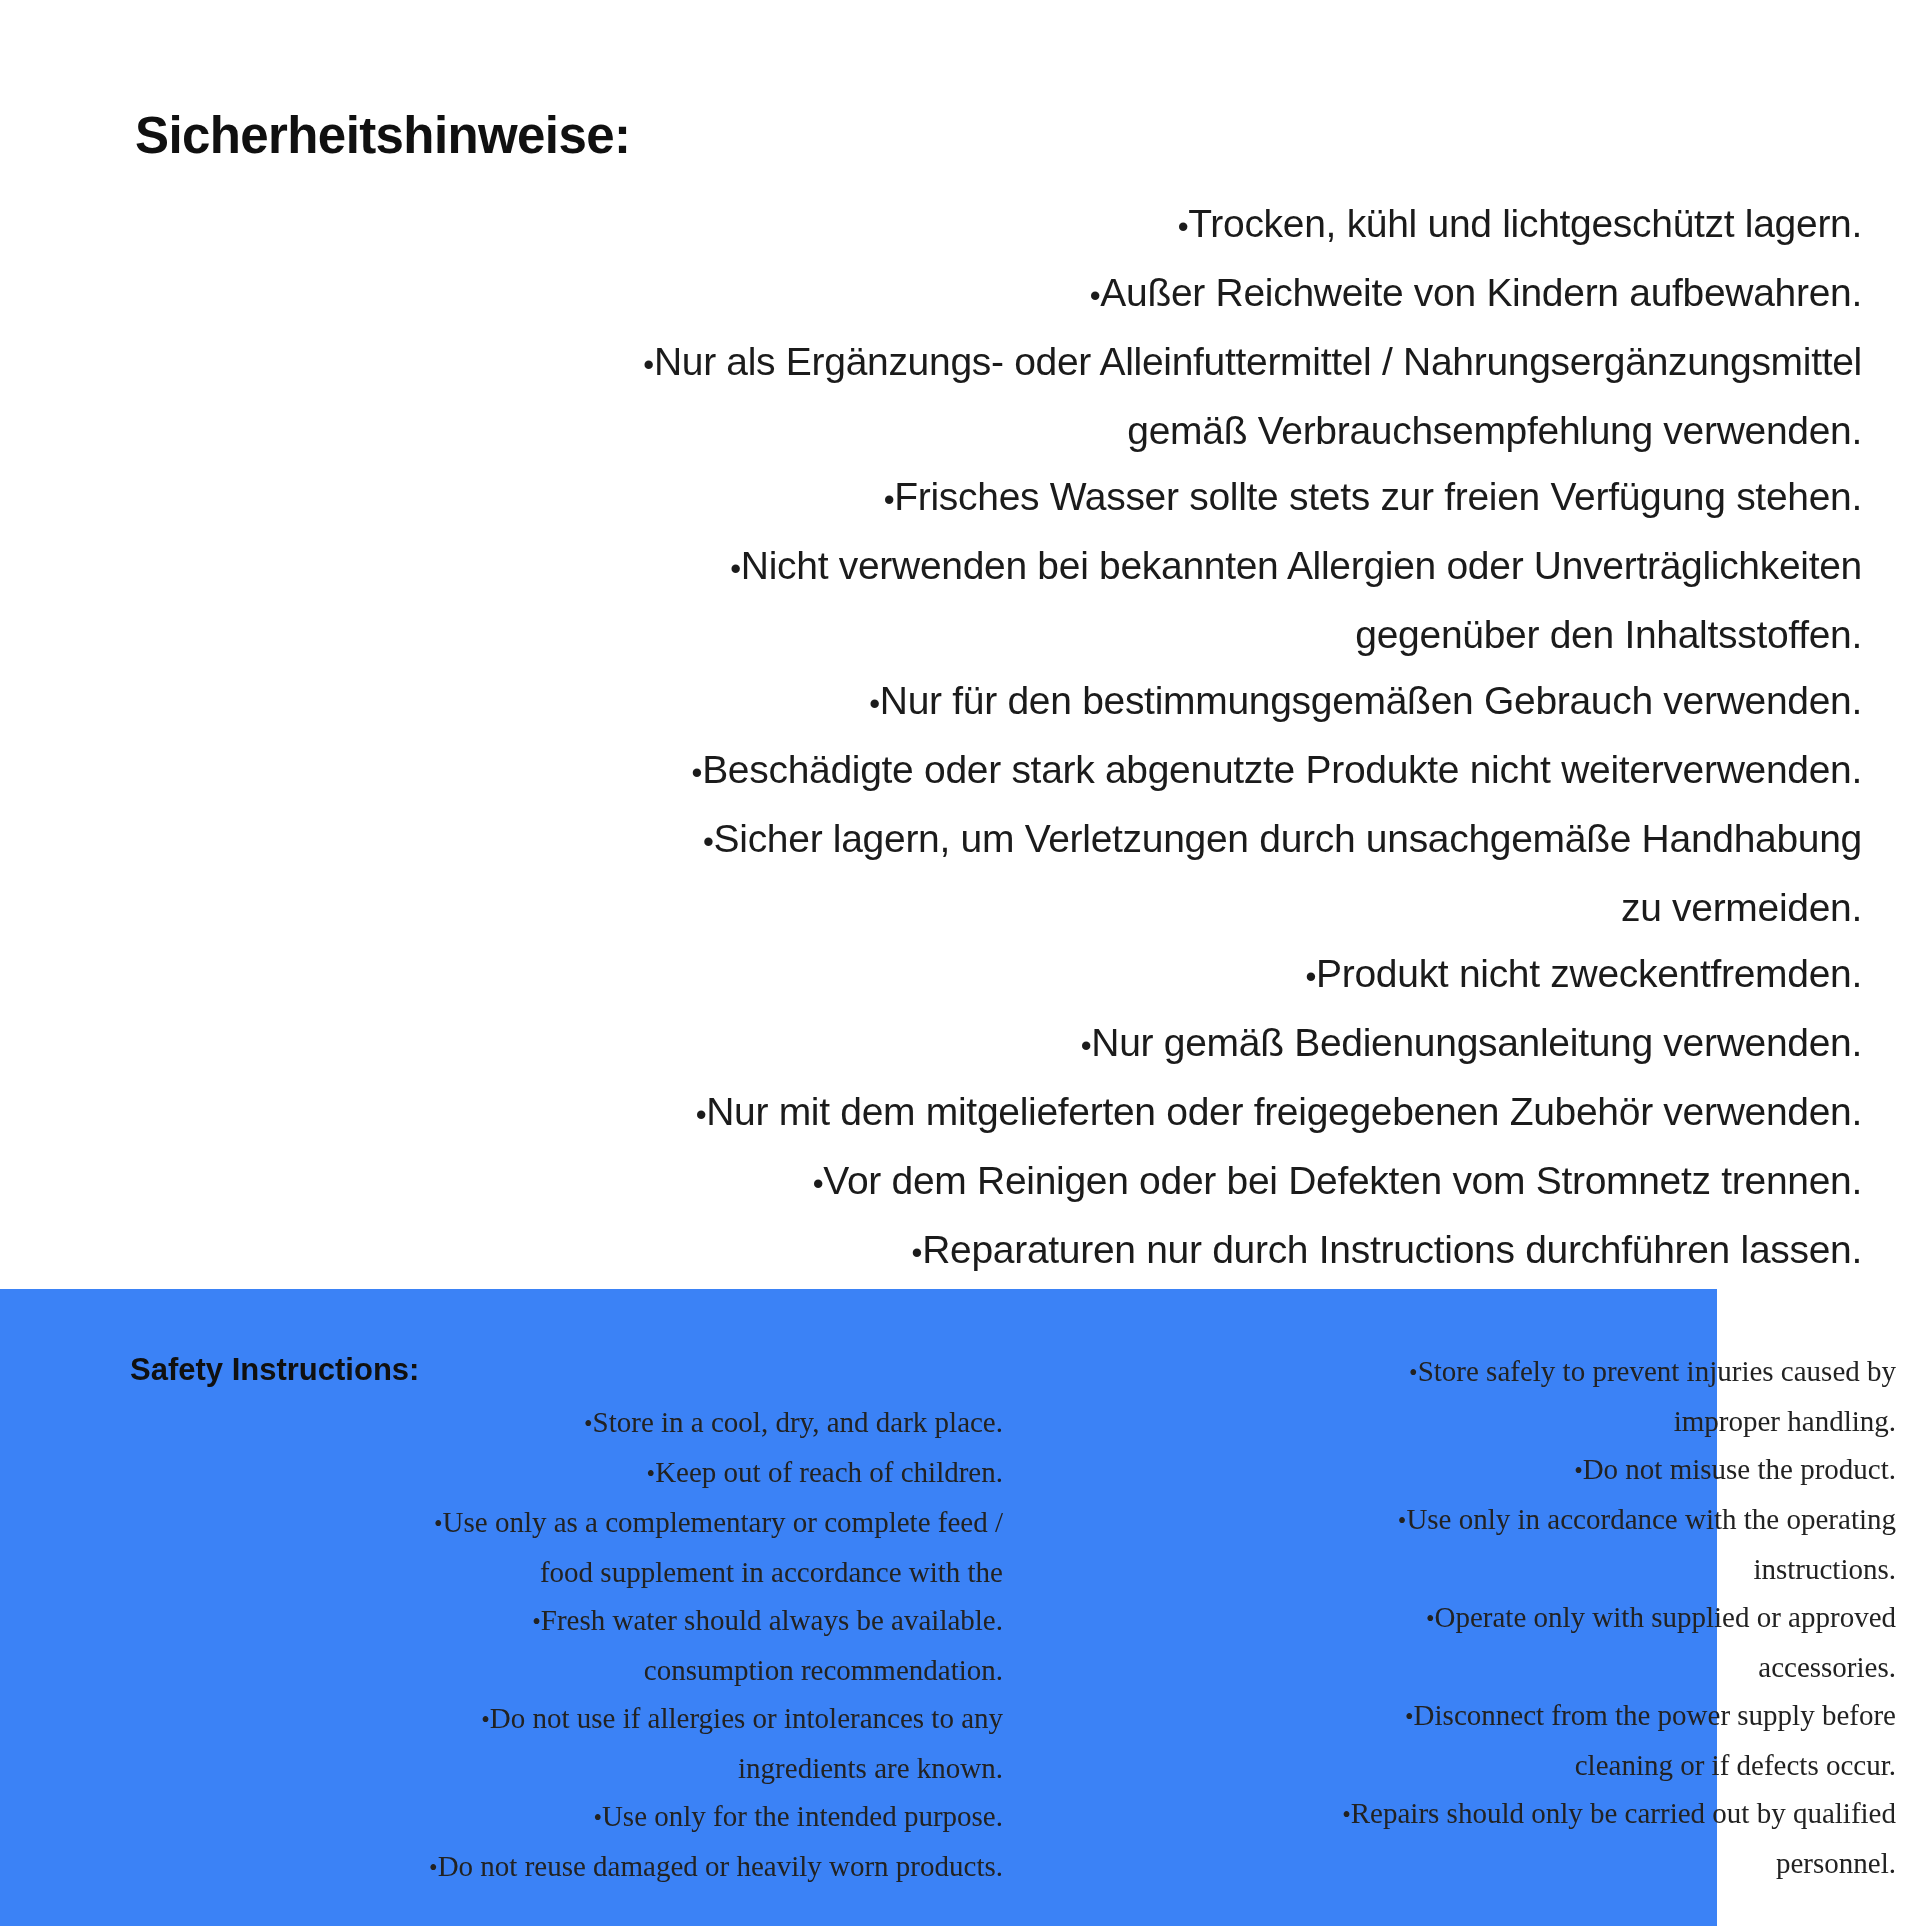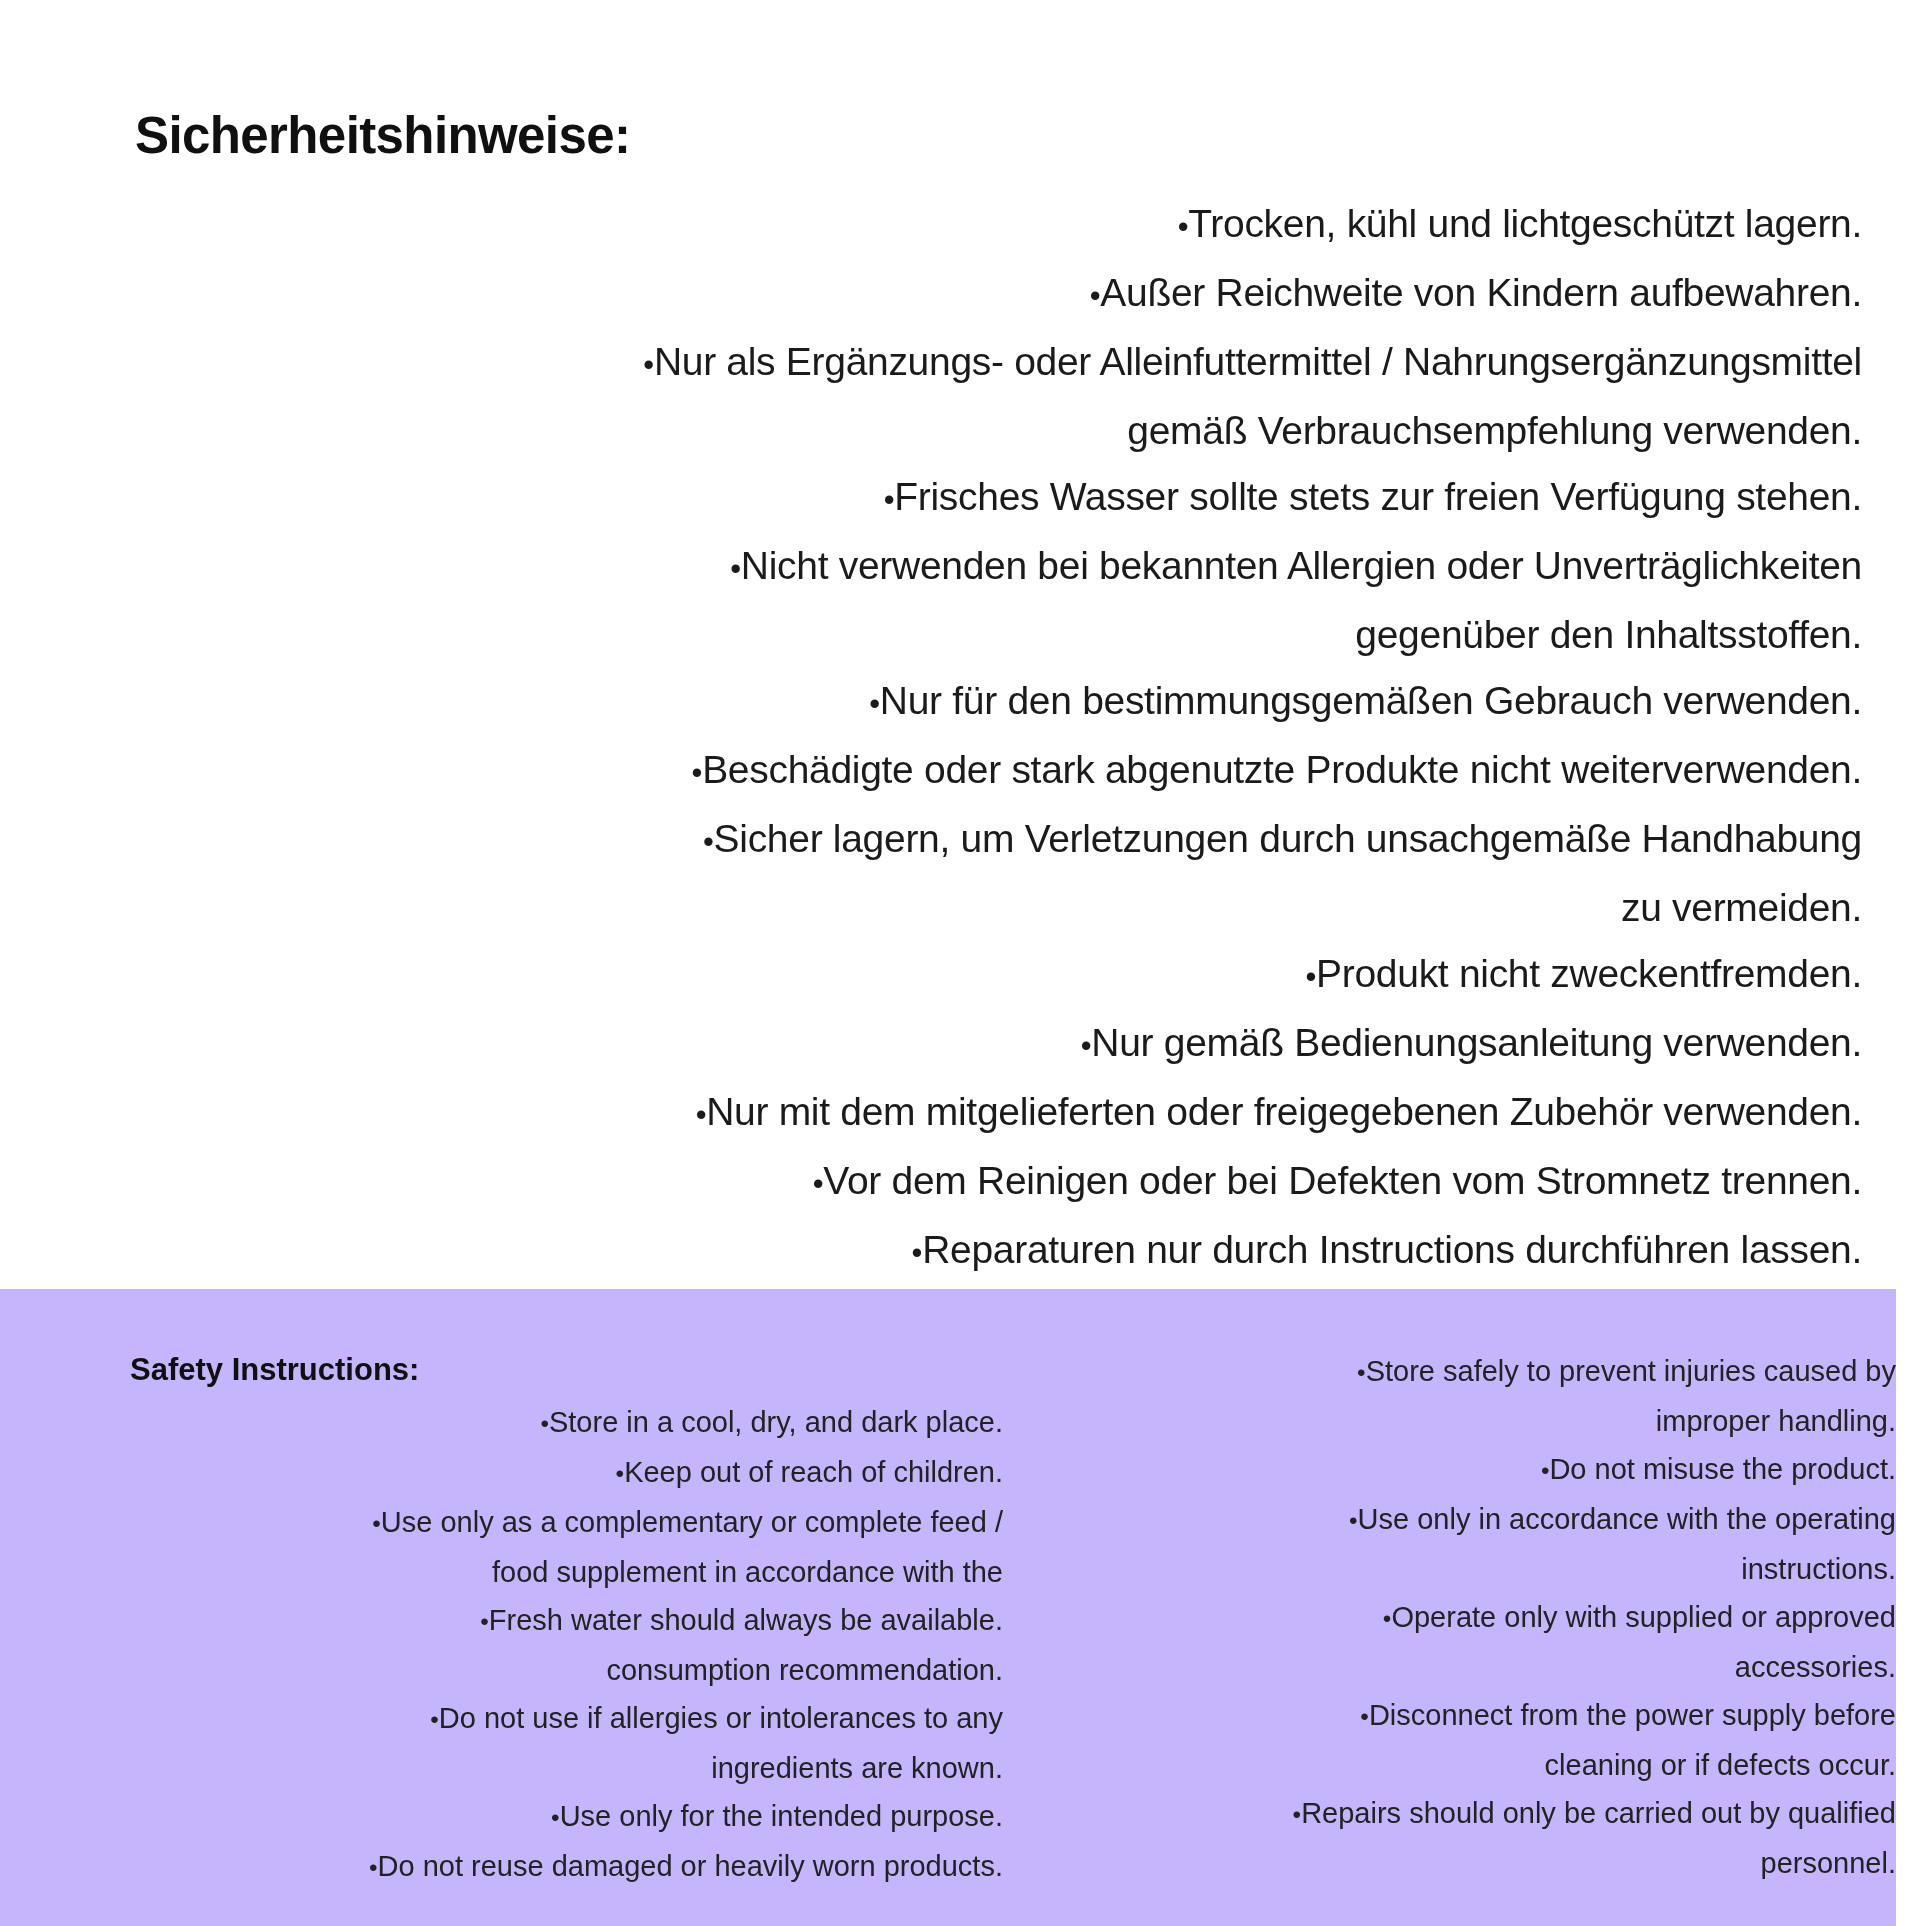--- a/index.html
+++ b/index.html
@@ -21,33 +21,33 @@
   .line{white-space:nowrap;text-align:right;}
   .de-lines .line{
     font-size:39px;line-height:66px;
     padding-left:35px;color:#1b1b1b;letter-spacing:-0.3px;
   }
   .bullet{display:inline-block;vertical-align:baseline;}
   .de-lines .bullet{width:35px;font-size:31px;color:#1b1b1b;}
   
   .en-section{
     position:absolute;left:0;top:1289px;
-    width:1896px;height:638px;
-    background:#c4b5fd;color:#222222;
+    width:1717px;height:638px;
+    background:#3b82f6;color:#222222;
   }
   .en-col{position:absolute;top:0;}
   .en-col-left{left:130px;top:62px;width:873px;}
   .en-col-right{left:1023px;top:58px;width:873px;}
   .en-heading{
     margin:0;
     font-size:31px;line-height:37px;font-weight:700;color:#101010;
   }
   .en-col-left .en-lines{margin-top:10.3px;}
   .en-lines .line{
-    font-size:29px;line-height:48px;color:#222222;
+    font-size:29px;line-height:48px;color:#222222;font-family:Liberation Serif, serif;
   }
   .en-col-left .en-lines .line{padding-left:13px;}
   .en-lines .bullet{width:29px;font-size:24.4px;}
   .en-col-right .en-lines .bullet{width:24px;}
 </style>
 </head>
 <body>
 
 <div class="page">
 

